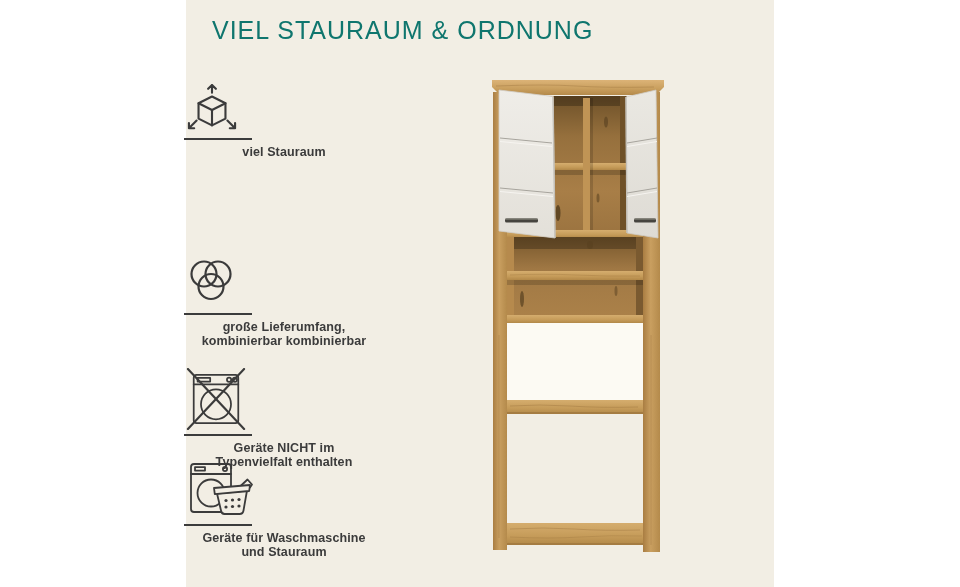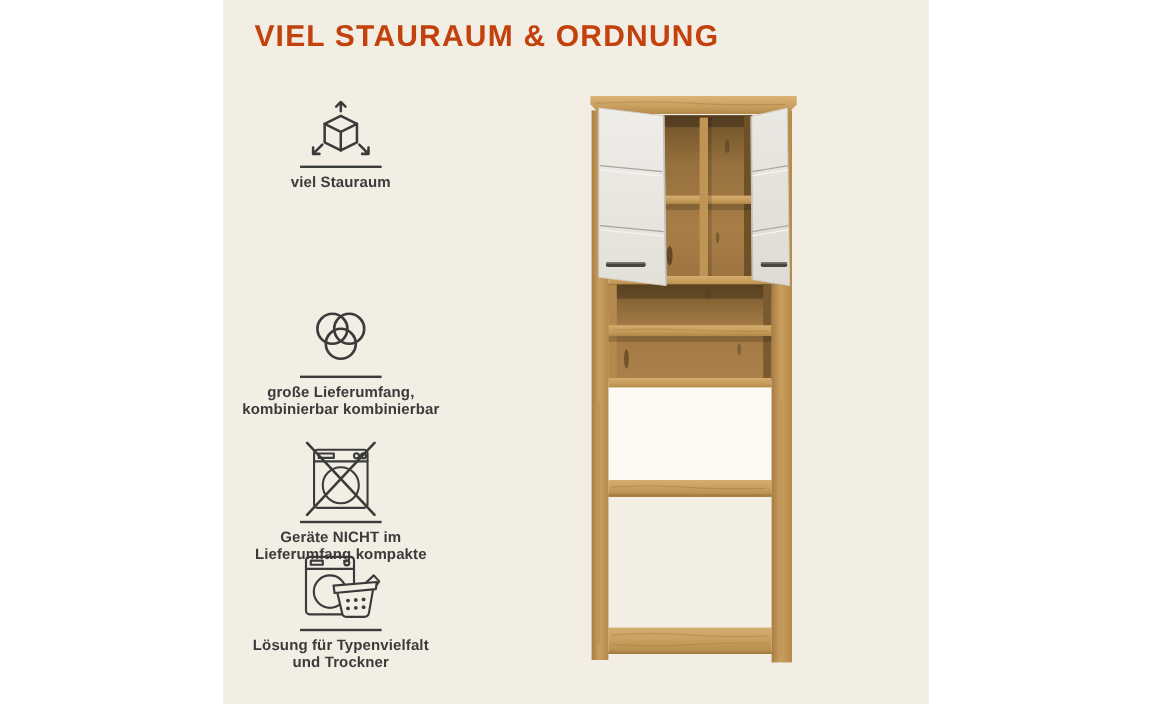--- a/index.html
+++ b/index.html
@@ -7,26 +7,26 @@
     width:960px;height:587px;position:relative;overflow:hidden;
     background:#ffffff;
     font-family:"Liberation Sans","DejaVu Sans",sans-serif;
   }
   .stage{
     position:absolute;left:186px;top:0;width:588px;height:587px;
     background:#f2eee4;
   }
   .title{
     position:absolute;left:26px;top:16px;margin:0;
-    font-size:25px;font-weight:700;letter-spacing:1px;
-    color:#c2410c;white-space:nowrap;
+    font-size:25px;font-weight:400;letter-spacing:1px;
+    color:#0f766e;white-space:nowrap;
   }
   .feature{
     position:absolute;left:-2px;width:200px;
-    display:flex;flex-direction:column;align-items:center;
+    display:flex;flex-direction:column;
   }
   .feature svg{display:block;}
   .icon-stroke{stroke:#3b3b3b;fill:none;stroke-width:2.2;stroke-linecap:round;stroke-linejoin:round;}
   .icon-thin{stroke:#3b3b3b;fill:none;stroke-width:1.8;stroke-linecap:round;stroke-linejoin:round;}
   .divider{width:68px;height:2px;background:#3c3c3c;margin:4px 0 6px;}
   .flabel{
     font-size:12.5px;font-weight:700;color:#3b3b3b;
     text-align:center;line-height:13.5px;letter-spacing:0.1px;
   }
   .flabel span{display:block;}
@@ -89,21 +89,21 @@
         </g>
         <g class="icon-stroke">
           <path d="M3,1 L61,63"></path>
           <path d="M61,1 L3,63"></path>
         </g>
       </svg>
     </span>
     <span class="divider"></span>
     <span class="flabel">
       <span>Geräte NICHT im</span>
-      <span>Lieferumfang kompakte</span>
+      <span>Typenvielfalt enthalten</span>
     </span>
   </div>
 
   <div class="feature" style="top:460px">
     <span>
       <svg width="72" height="60" viewBox="0 0 72 60">
         <g class="icon-thin">
           <rect x="7" y="4" width="40" height="48" rx="3"></rect>
           <path d="M7,14 L47,14"></path>
           <rect x="11" y="7.2" width="10" height="3.4"></rect>
@@ -118,22 +118,22 @@
           <circle cx="48.5" cy="40" r="1.6" fill="#3b3b3b"></circle>
           <circle cx="55" cy="39.5" r="1.6" fill="#3b3b3b"></circle>
           <circle cx="42" cy="47" r="1.6" fill="#3b3b3b"></circle>
           <circle cx="48.5" cy="46.5" r="1.6" fill="#3b3b3b"></circle>
           <circle cx="55" cy="46" r="1.6" fill="#3b3b3b"></circle>
         </g>
       </svg>
     </span>
     <span class="divider"></span>
     <span class="flabel">
-      <span>Lösung für Typenvielfalt</span>
-      <span>und Trockner</span>
+      <span>Geräte für Waschmaschine</span>
+      <span>und Stauraum</span>
     </span>
   </div>
 
   <svg class="cabinet" width="588" height="587" viewBox="0 0 588 587">
     <defs>
       <linearGradient id="gradTop" x1="0" y1="0" x2="0" y2="1">
         <stop offset="0" stop-color="#dcb377"></stop>
           <stop offset="0.55" stop-color="#caa05f"></stop>
           <stop offset="1" stop-color="#b48a4b"></stop>
       </linearGradient>

